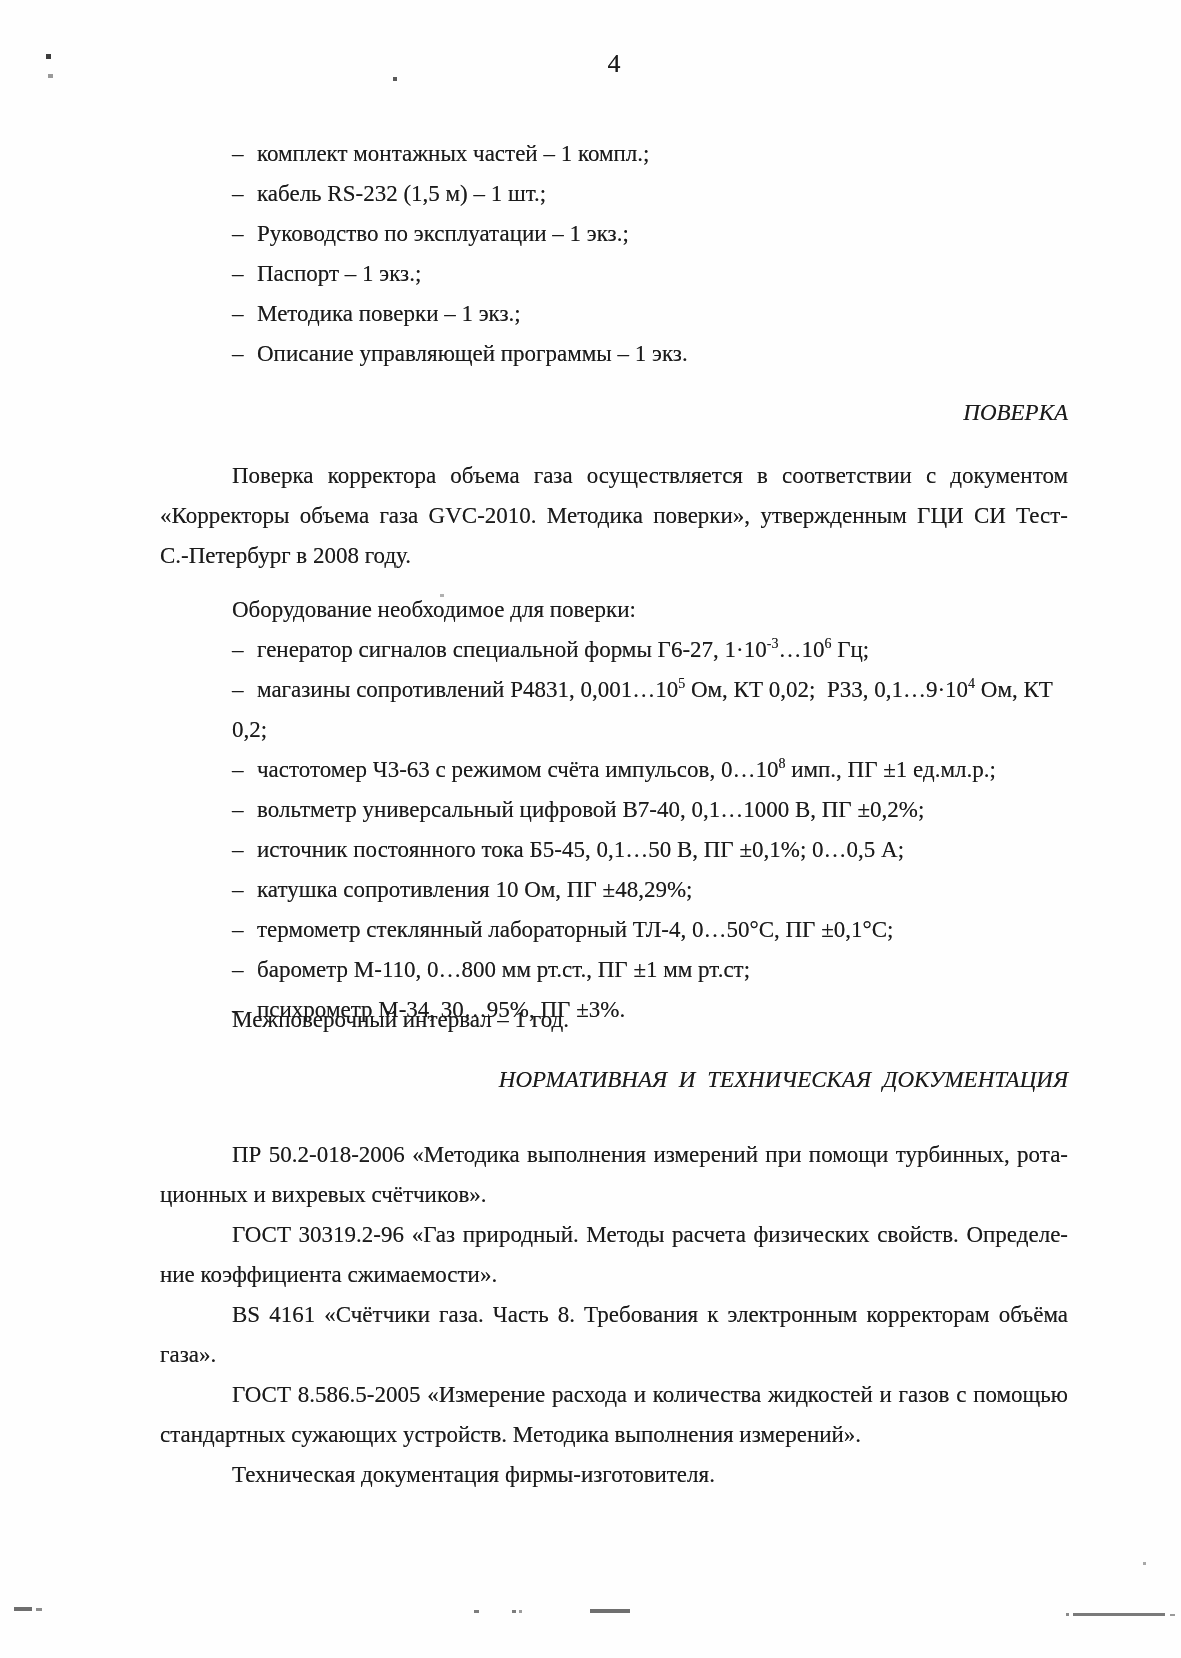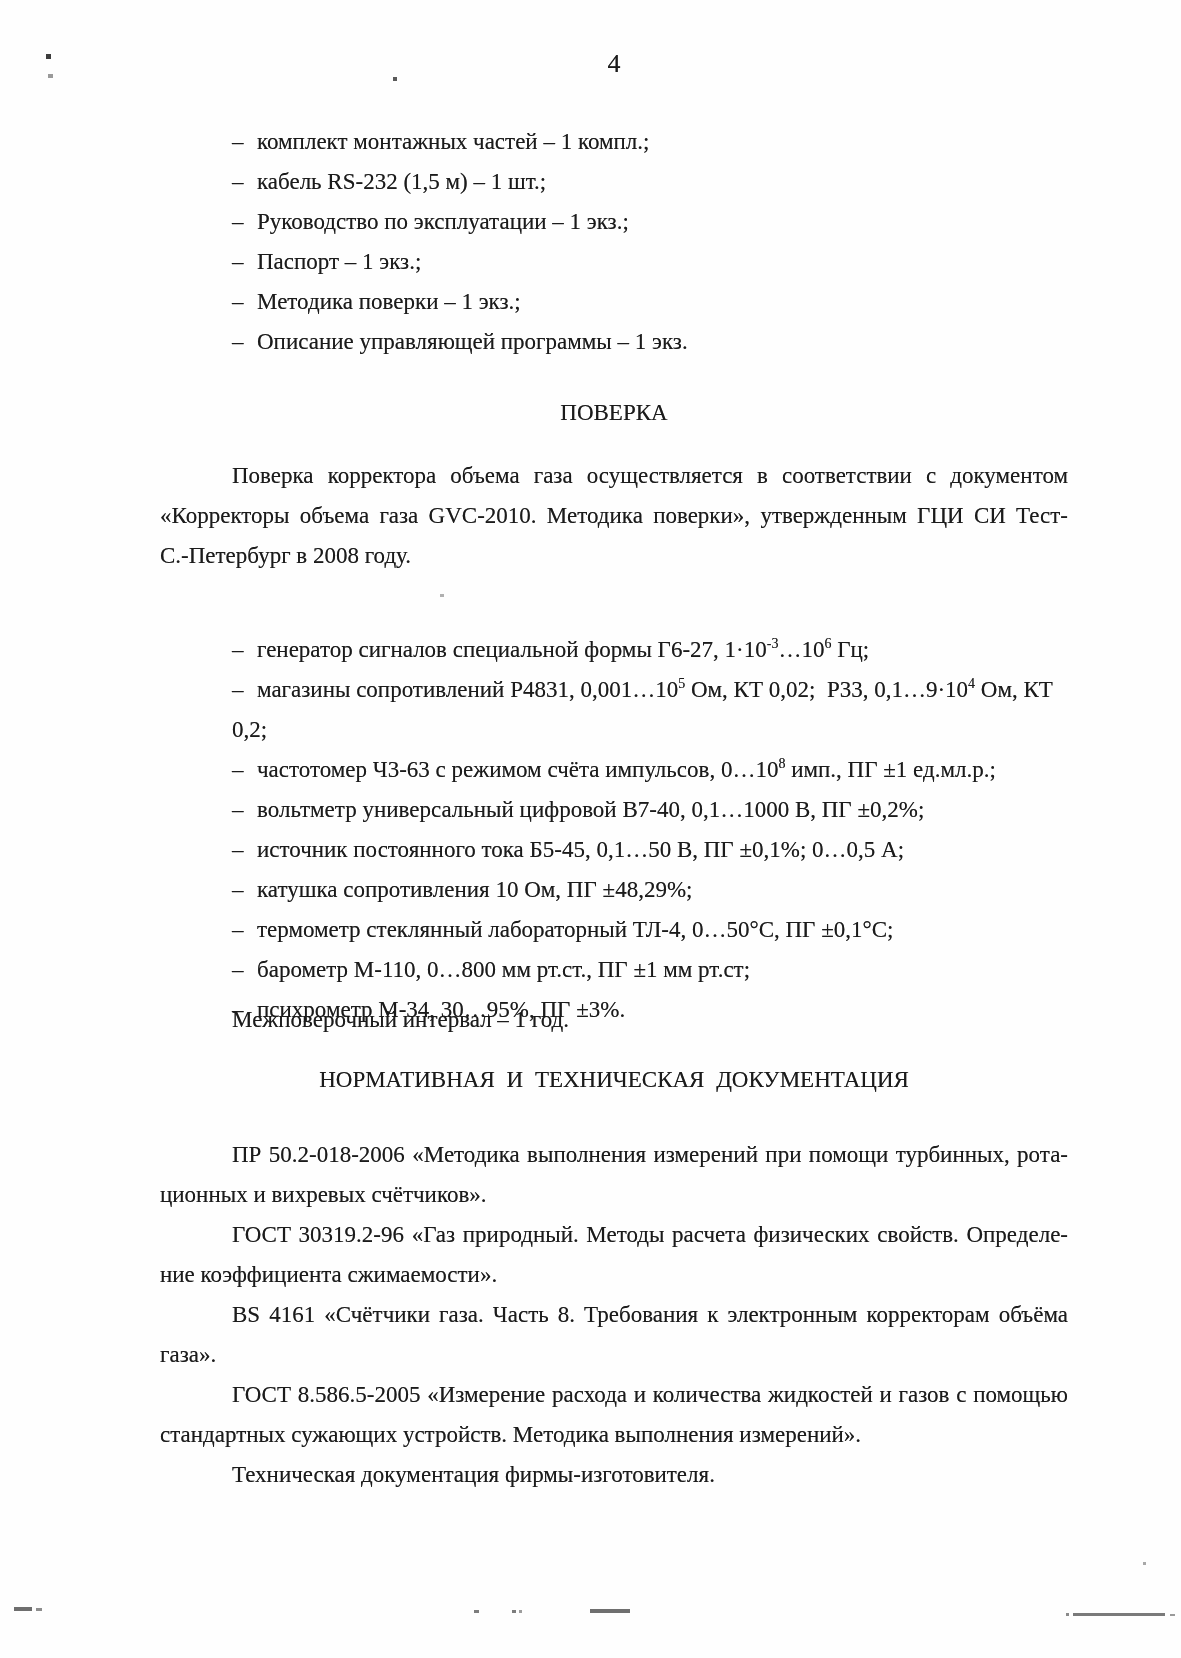--- a/index.html
+++ b/index.html
@@ -8,54 +8,57 @@
     width:1181px;height:1658px;
     background:#fefefe;
     font-family:"Liberation Serif","DejaVu Serif",serif;
     font-size:23px;
     color:#1b1b1b;
     overflow:hidden;
     text-shadow:0 0 .5px rgba(20,20,20,.55);
   }
   .sec{position:absolute;left:160px;width:908px;line-height:40px;}
   .pageno{position:absolute;top:44px;left:160px;width:908px;text-align:center;font-size:26px;line-height:40px;}
-  .heading{position:absolute;left:160px;width:908px;text-align:center;line-height:40px;}
+  .heading{position:absolute;left:160px;width:908px;text-align:right;line-height:40px;font-style:italic;}
   .heading.spread{word-spacing:6px;}
   .line{min-height:40px;}
   .jline{text-align:justify;text-align-last:justify;}
   .indent{text-indent:72px;}
   .li{padding-left:72px;}
   .dash{display:inline-block;width:25px;}
   sup{font-size:14px;line-height:0;position:relative;top:-9px;vertical-align:baseline;letter-spacing:0;}
   .artifact{position:absolute;}
 </style>
 </head>
 <body>
 
 <div class="page">
 
   <div class="pageno">4</div>
 
-  <div class="sec" style="top:122px;">
+  <div class="sec" style="top:134px;">
     <div class="li line"><span class="dash">–</span><span>комплект монтажных частей – 1 компл.;</span></div>
     <div class="li line"><span class="dash">–</span><span>кабель RS-232 (1,5 м) – 1 шт.;</span></div>
     <div class="li line"><span class="dash">–</span><span>Руководство по эксплуатации – 1 экз.;</span></div>
     <div class="li line"><span class="dash">–</span><span>Паспорт – 1 экз.;</span></div>
     <div class="li line"><span class="dash">–</span><span>Методика поверки – 1 экз.;</span></div>
     <div class="li line"><span class="dash">–</span><span>Описание управляющей программы – 1 экз.</span></div>
   </div>
 
   <div class="heading" style="top:393px;">ПОВЕРКА</div>
 
   <div class="sec" style="top:456px;">
     <div class="line jline indent">Поверка корректора объема газа осуществляется в соответствии с документом</div>
     <div class="line jline">«Корректоры объема газа GVC-2010. Методика поверки», утвержденным ГЦИ СИ Тест-</div>
     <div class="line">С.-Петербург в 2008 году.</div>
   </div>
 
+  <div class="sec" style="top:590px;">
+    <div class="line indent">Оборудование необходимое для поверки:</div>
+  </div>
 
   <div class="sec" style="top:630px;">
     <div class="li line"><span class="dash">–</span><span><span>генератор сигналов специальной формы Г6-27, 1·10</span><sup>-3</sup><span>…10</span><sup>6</sup><span> Гц;</span></span></div>
     <div class="li line"><span class="dash">–</span><span><span>магазины сопротивлений Р4831, 0,001…10</span><sup>5</sup><span> Ом, КТ 0,02;&nbsp; Р33, 0,1…9·10</span><sup>4</sup><span> Ом, КТ 0,2;</span></span></div>
     <div class="li line"><span class="dash">–</span><span><span>частотомер Ч3-63 с режимом счёта импульсов, 0…10</span><sup>8</sup><span> имп., ПГ ±1 ед.мл.р.;</span></span></div>
     <div class="li line"><span class="dash">–</span><span>вольтметр универсальный цифровой В7-40, 0,1…1000 В, ПГ ±0,2%;</span></div>
     <div class="li line"><span class="dash">–</span><span>источник постоянного тока Б5-45, 0,1…50 В, ПГ ±0,1%; 0…0,5 А;</span></div>
     <div class="li line"><span class="dash">–</span><span>катушка сопротивления 10 Ом, ПГ ±48,29%;</span></div>
     <div class="li line"><span class="dash">–</span><span>термометр стеклянный лабораторный ТЛ-4, 0…50°С, ПГ ±0,1°С;</span></div>
     <div class="li line"><span class="dash">–</span><span>барометр М-110, 0…800 мм рт.ст., ПГ ±1 мм рт.ст;</span></div>

